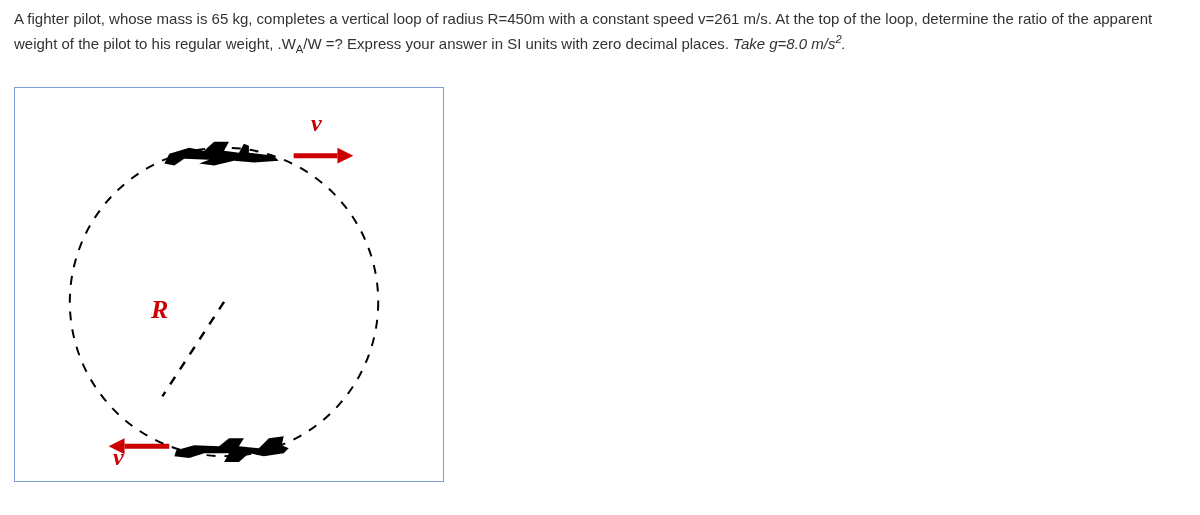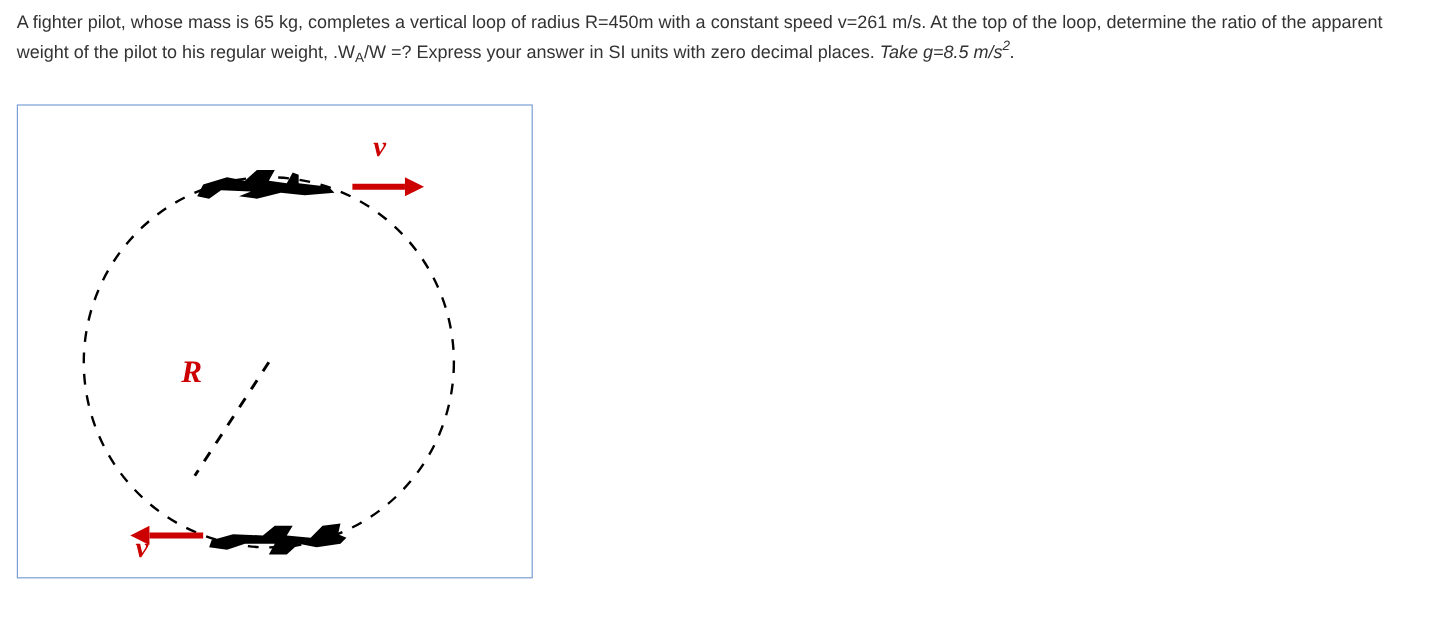--- a/index.html
+++ b/index.html
@@ -70,21 +70,21 @@
       font-style: italic;
       font-weight: bold;
       font-size: 26px;
       color: #cc0000;
     }
   </style>
 </head>
 <body>
 
 <div class="question-text">
-  <span>A fighter pilot, whose mass is 65 kg,  completes a vertical loop of radius R=450m with a constant speed v=261 m/s. At the top of the loop, determine the ratio of the apparent weight of the pilot to his regular weight, .W</span><span class="sub">A</span><span>/W =? Express your answer in SI units with zero decimal places. </span><em>Take g=8.5 m/s</em><em class="sup">2</em><em>.</em>
+  <span>A fighter pilot, whose mass is 65 kg,  completes a vertical loop of radius R=450m with a constant speed v=261 m/s. At the top of the loop, determine the ratio of the apparent weight of the pilot to his regular weight, .W</span><span class="sub">A</span><span>/W =? Express your answer in SI units with zero decimal places. </span><em>Take g=8.0 m/s</em><em class="sup">2</em><em>.</em>
 </div>
 
 <div class="diagram-container">
   <svg class="diagram-svg" viewBox="0 0 430 395">
 
     <circle cx="210" cy="215" r="155" fill="none" stroke="#000000" stroke-width="2" stroke-dasharray="9,9"></circle>
 
     <line x1="210" y1="215" x2="148" y2="310" stroke="#000000" stroke-width="2.5" stroke-dasharray="9,9"></line>
 
     <g transform="translate(210,68)">

